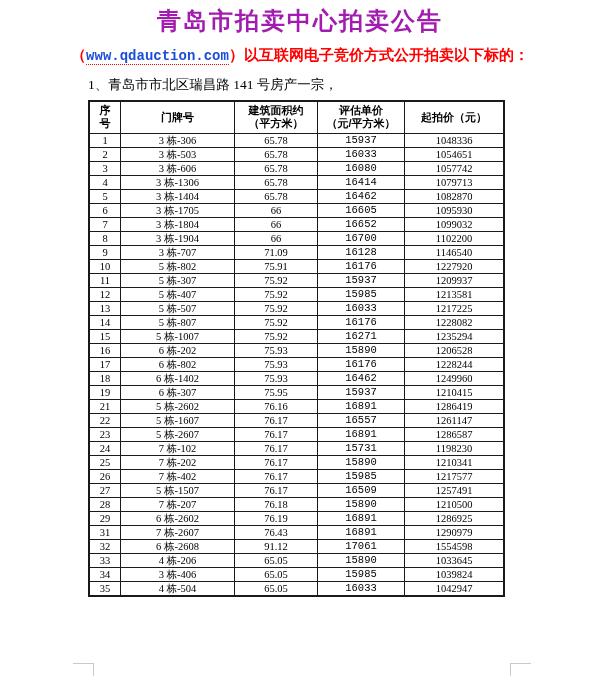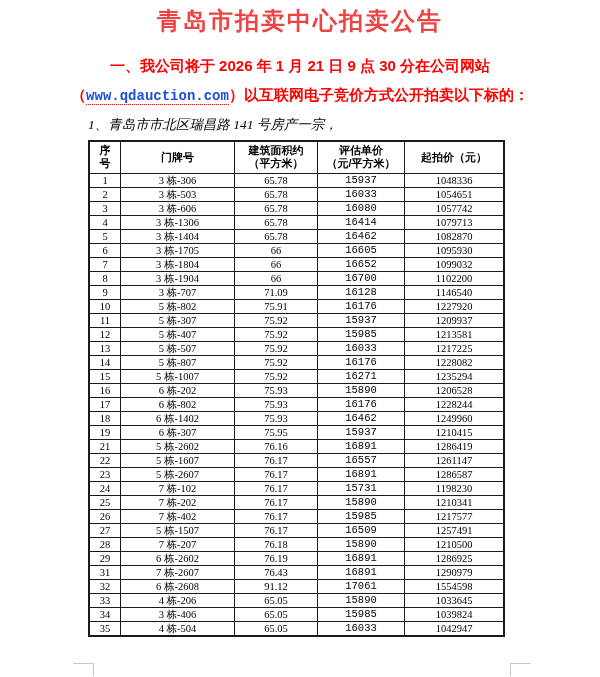--- a/index.html
+++ b/index.html
@@ -1,37 +1,37 @@
 <!DOCTYPE html>
 <html><head>
 <meta charset="utf-8">
 <style>
   html,body{margin:0;padding:0;}
   body{
     width:600px;height:677px;background:#ffffff;overflow:hidden;position:relative;
     font-family:"Liberation Sans", sans-serif;
   }
   .title{
-    color:#ef4444;font-weight:bold;font-size:24px;letter-spacing:2px;
+    color:#a21caf;font-weight:bold;font-size:24px;letter-spacing:2px;
     text-align:center;margin:7px 0 0 0;line-height:1.2;
   }
   .intro{
     color:#ff0000;font-weight:bold;font-size:15px;text-align:center;
     margin:0;line-height:1.25;
   }
   .intro1{margin-top:21px;}
   .intro2{margin-top:10px;}
   .url{
     color:#1d4ed8;border-bottom:1.5px dotted #ff0000;
     font-family:"Liberation Mono", monospace;font-size:14px;
   }
   .item-line{
     color:#000000;font-size:13.5px;font-weight:normal;
     font-family:"Liberation Serif", serif;
-    margin:11px 0 0 88px;line-height:1.3;font-style:italic;
+    margin:11px 0 0 88px;line-height:1.3;
   }
   table.lots{
     border-collapse:collapse;table-layout:fixed;
     margin:6px 0 0 88px;width:409px;
     font-family:"Liberation Serif", serif;
   }
   table.lots th, table.lots td{
     border:1px solid #1a1a1a;padding:0;text-align:center;vertical-align:middle;
     overflow:hidden;white-space:nowrap;
   }
@@ -46,21 +46,20 @@
   .mark-left{left:73px;border-top:1px solid #c9c9c9;border-right:1px solid #c9c9c9;}
   .mark-right{left:510px;border-top:1px solid #c9c9c9;border-left:1px solid #c9c9c9;}
 </style>
 </head>
 <body>
 
 <div>
 
   <h1 class="title">青岛市拍卖中心拍卖公告</h1>
 
-  <p class="intro intro1">一、我公司将于 2026 年 1 月 21 日 9 点 30 分在公司网站</p>
 
   <p class="intro intro2"><span>（</span><span class="url">www.qdauction.com</span><span>）以互联网电子竞价方式公开拍卖以下标的：</span></p>
 
   <p class="item-line">1、青岛市市北区瑞昌路 141 号房产一宗，</p>
 
   <table class="lots" id="auction-table">
     <thead>
         <tr>
           <th class="c0">
             <div>序</div>

